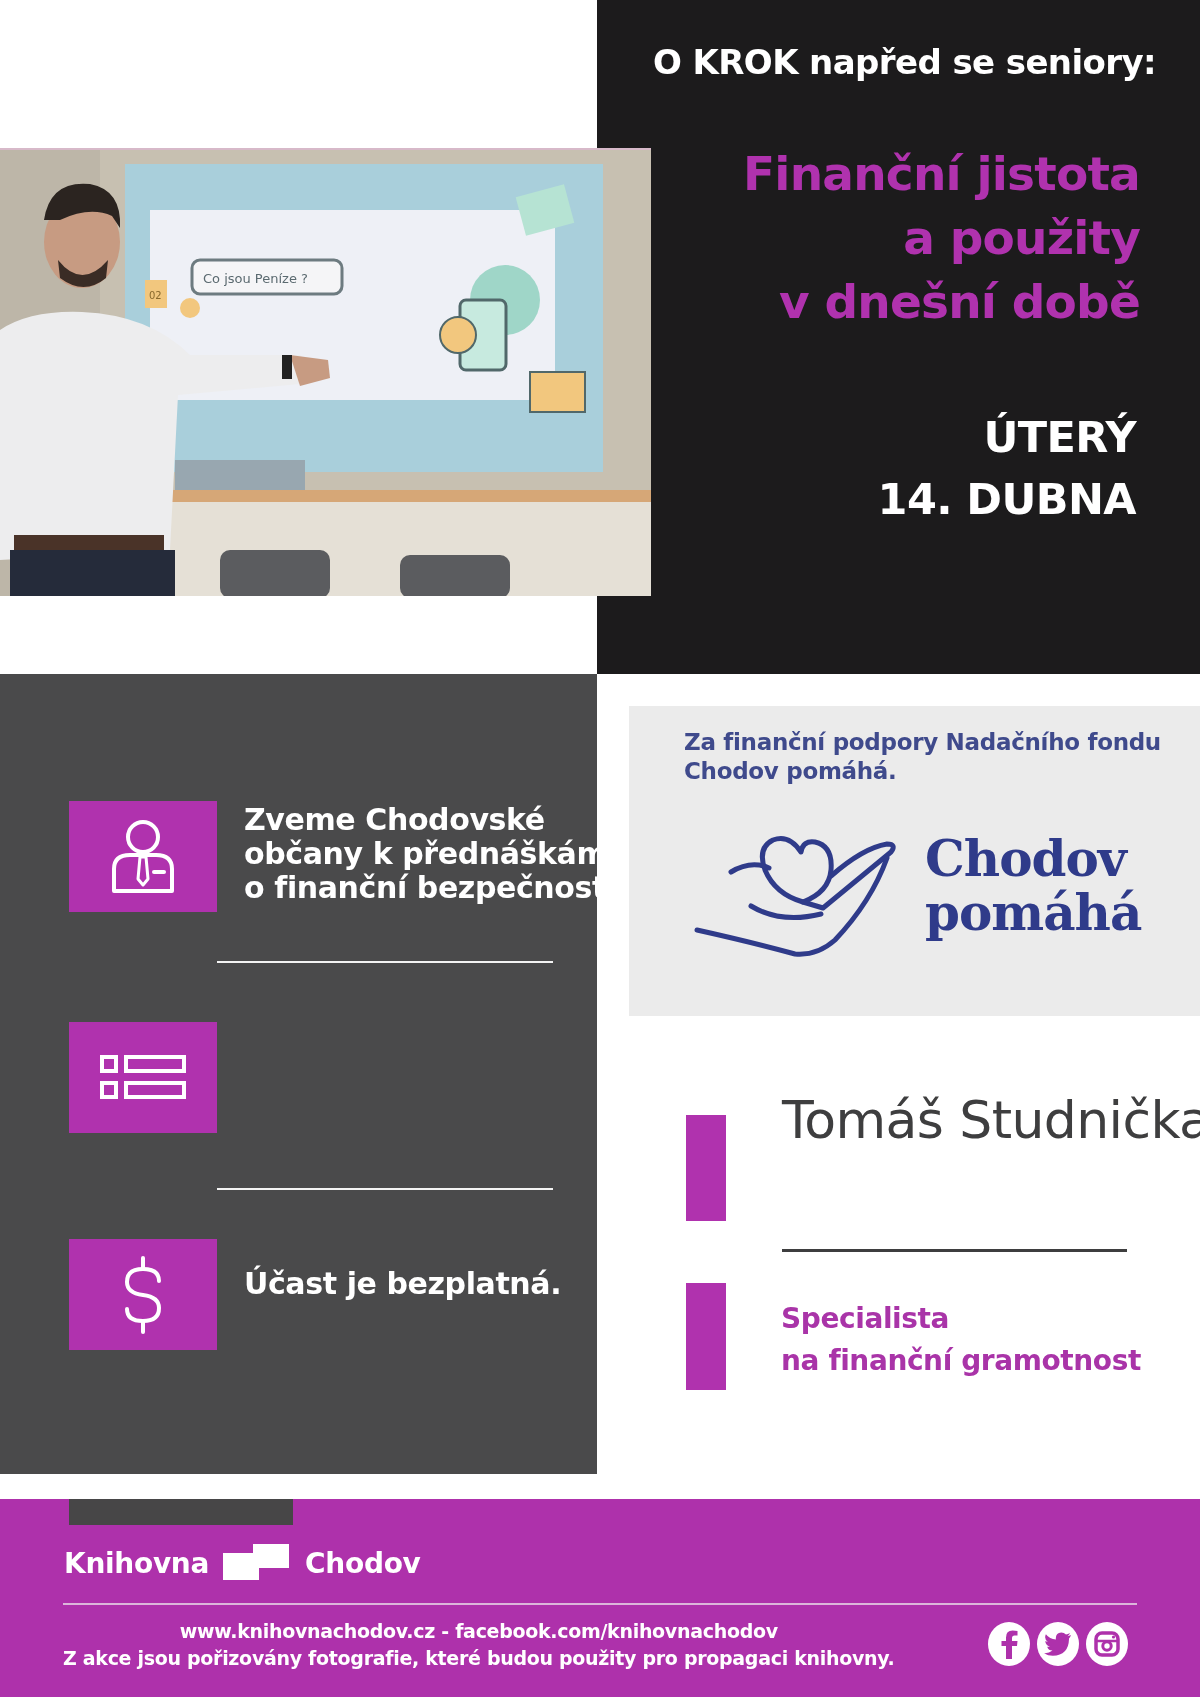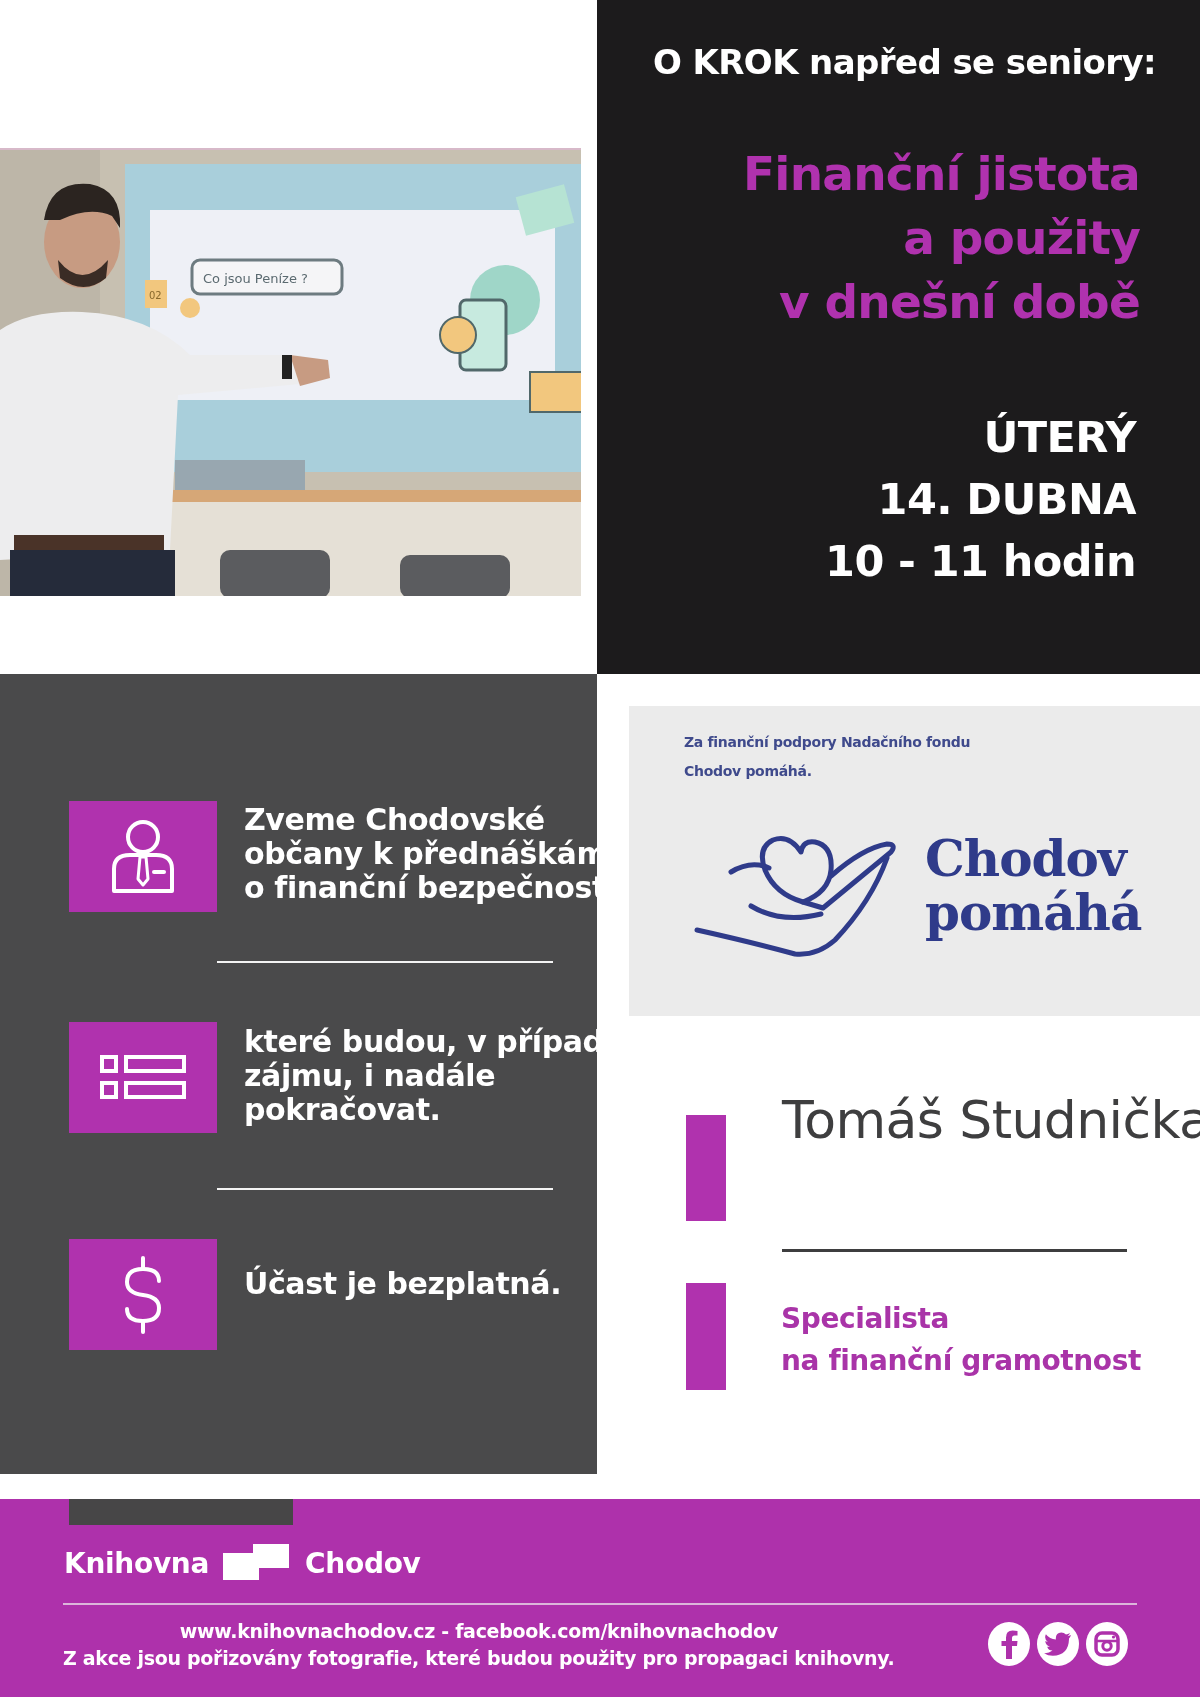--- a/index.html
+++ b/index.html
@@ -10,33 +10,33 @@
 
   
   .hero-panel { left: 597px; top: 0; width: 603px; height: 674px; background: #1c1b1c; }
   .kicker { right: 44px; top: 42px; color: #ffffff; font-weight: bold; font-size: 34px; letter-spacing: -0.6px; white-space: nowrap; margin-left: 44px; }
   .headline { right: 60px; top: 142px; color: #b032ae; font-weight: bold; font-size: 47px; line-height: 64px; text-align: right; letter-spacing: -0.8px; }
   .headline span { display: block; white-space: nowrap; }
   .when { right: 64px; top: 406px; color: #ffffff; font-weight: bold; font-size: 43px; line-height: 62px; text-align: right; letter-spacing: -0.6px; margin-left: 44px; }
   .when span { display: block; white-space: nowrap; }
 
   
-  .photo { left: 0; top: 148px; width: 581px; height: 448px; overflow: hidden; background: #c9c2b3; border-top: 2px solid #d7b9c9; }
+  .photo { left: 0; top: 148px; width: 651px; height: 448px; overflow: hidden; background: #c9c2b3; border-top: 2px solid #d7b9c9; }
   .photo svg { display: block; }
 
   
   .info-panel { left: 0; top: 674px; width: 597px; height: 800px; background: #4a4a4b; }
   .icon-box { position: absolute; width: 148px; height: 111px; background: #b032ae; display: flex; align-items: center; justify-content: center; }
   .info-text { position: absolute; left: 244px; color: #ffffff; font-weight: bold; font-size: 30px; line-height: 34px; letter-spacing: -0.4px; }
   .info-text span { display: block; white-space: nowrap; }
   .rule-white { position: absolute; left: 217px; width: 336px; height: 2px; background: #f4f4f4; }
 
   
   .sponsor { left: 629px; top: 706px; width: 571px; height: 310px; background: #ebebeb; }
-  .sponsor-note { position: absolute; left: 55px; top: 22px; color: #3f4a8c; font-weight: bold; font-size: 14px; line-height: 29px; letter-spacing: -0.3px; }
+  .sponsor-note { position: absolute; left: 55px; top: 22px; color: #3f4a8c; font-weight: bold; font-size: 23px; line-height: 29px; letter-spacing: -0.3px; }
   .sponsor-note span { display: block; white-space: nowrap; }
   .sponsor-logo-text { position: absolute; left: 296px; top: 126px; color: #2f3b8a; font-family: "DejaVu Serif", "Liberation Serif", serif; font-weight: bold; font-size: 50px; line-height: 54px; letter-spacing: -1px; }
   .sponsor-logo-text span { display: block; white-space: nowrap; }
   .hand-logo { position: absolute; left: 62px; top: 126px; }
 
   
   .bar { background: #b032ae; width: 40px; }
   .speaker-name { left: 782px; top: 1090px; color: #3e3e3f; font-weight: normal; font-size: 52px; white-space: nowrap; letter-spacing: -0.6px; }
   .speaker-rule { left: 782px; top: 1249px; width: 345px; height: 3px; background: #3e3e3f; }
   .speaker-role { left: 781px; top: 1298px; color: #a934a8; font-weight: bold; font-size: 28px; line-height: 42px; letter-spacing: -0.4px; }
@@ -61,21 +61,20 @@
 <div class="abs hero-panel"></div>
 <div class="abs kicker">O KROK napřed se seniory:</div>
 <div class="abs headline">
   <span>Finanční jistota</span>
   <span>a použity</span>
   <span>v dnešní době</span>
 </div>
 <div class="abs when">
   <span>ÚTERÝ</span>
   <span>14. DUBNA</span>
-  <span>10 - 11 hodin</span>
 </div>
 
 <div class="abs photo">
   <svg width="651" height="448" viewBox="0 0 651 448" xmlns="http://www.w3.org/2000/svg">
 
     <rect x="0" y="0" width="651" height="448" fill="#c7c0b1"></rect>
     <rect x="0" y="0" width="100" height="448" fill="#bdb6a8"></rect>
 
     <rect x="125" y="14" width="478" height="308" fill="#a9cfdb"></rect>
     <rect x="150" y="60" width="405" height="190" fill="#eef0f6"></rect>
@@ -125,25 +124,20 @@
   </div>
   <div class="rule-white" style="top:287px;"></div>
 
   <div class="icon-box" style="left:69px; top:348px;">
     <svg width="86" height="46" viewBox="0 0 86 46">
       <rect x="2" y="2" width="14" height="14" fill="none" stroke="#fff" stroke-width="4"></rect>
       <rect x="26" y="2" width="58" height="14" fill="none" stroke="#fff" stroke-width="4"></rect>
       <rect x="2" y="28" width="14" height="14" fill="none" stroke="#fff" stroke-width="4"></rect>
       <rect x="26" y="28" width="58" height="14" fill="none" stroke="#fff" stroke-width="4"></rect>
     </svg>
-  </div>
-  <div class="info-text" style="top:351px;">
-    <span>které budou, v případě</span>
-    <span>zájmu, i nadále</span>
-    <span>pokračovat.</span>
   </div>
   <div class="rule-white" style="top:514px;"></div>
 
   <div class="icon-box" style="left:69px; top:565px;">
     <svg width="44" height="80" viewBox="0 0 44 80">
       <line x1="22" y1="3" x2="22" y2="14" stroke="#fff" stroke-width="4" stroke-linecap="round"></line>
       <line x1="22" y1="66" x2="22" y2="77" stroke="#fff" stroke-width="4" stroke-linecap="round"></line>
       <path d="M38 26 Q38 14 22 14 Q6 14 6 27 Q6 38 22 40 Q38 42 38 53 Q38 66 22 66 Q6 66 6 54" fill="none" stroke="#fff" stroke-width="4" stroke-linecap="round"></path>
     </svg>
   </div>

